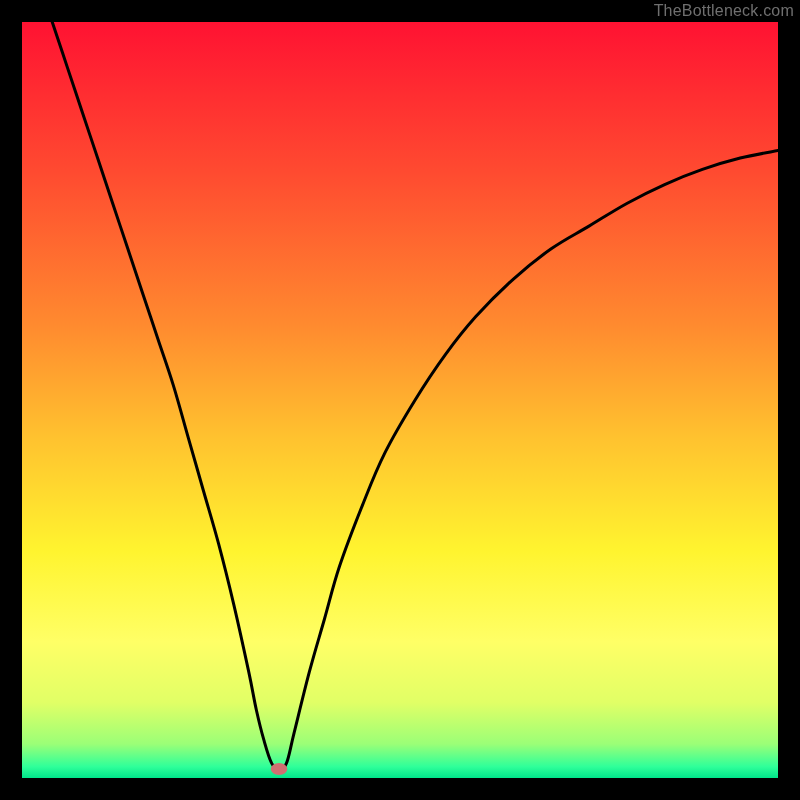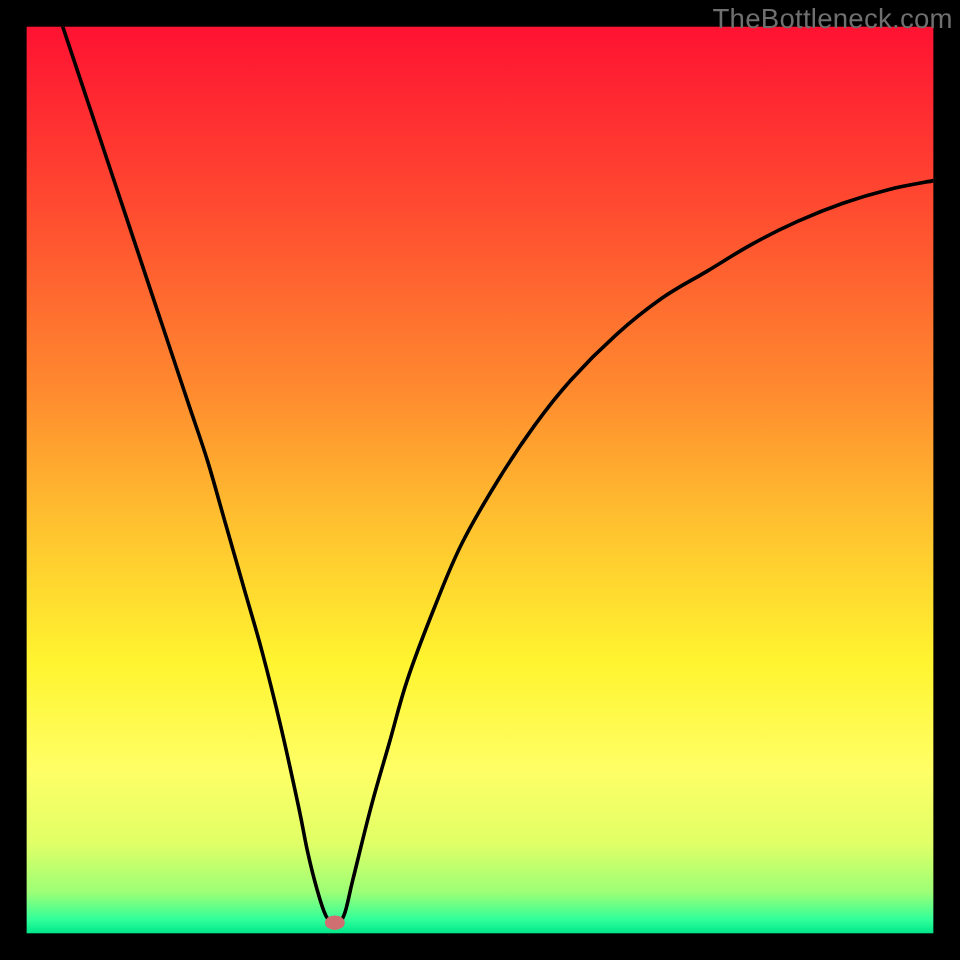--- a/index.html
+++ b/index.html
@@ -24,21 +24,21 @@
     left: 0;
     top: 0;
     width: 756px;
     height: 756px;
   }
   .watermark {
     position: absolute;
     top: 2px;
     right: 6px;
     color: #6f6f6f;
-    font-size: 23px;
+    font-size: 16px;
     font-weight: 500;
     letter-spacing: 0.2px;
     user-select: none;
   }
   svg { display: block; }
 </style>
 </head>
 <body>
 
 <div class="frame">

